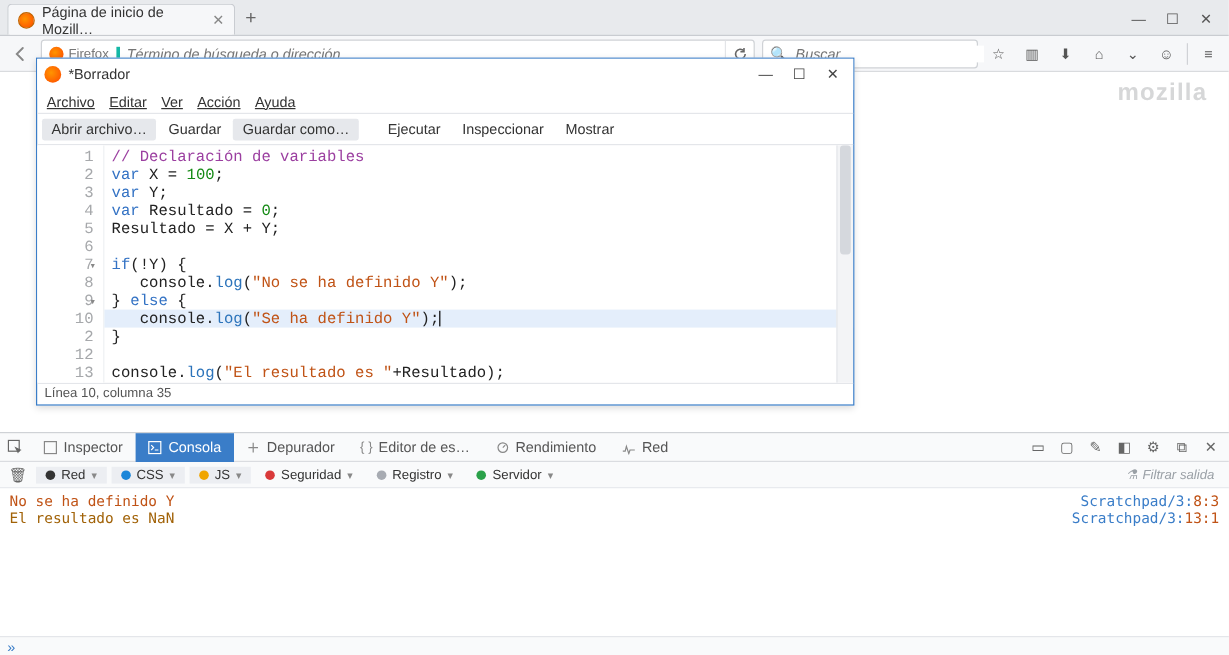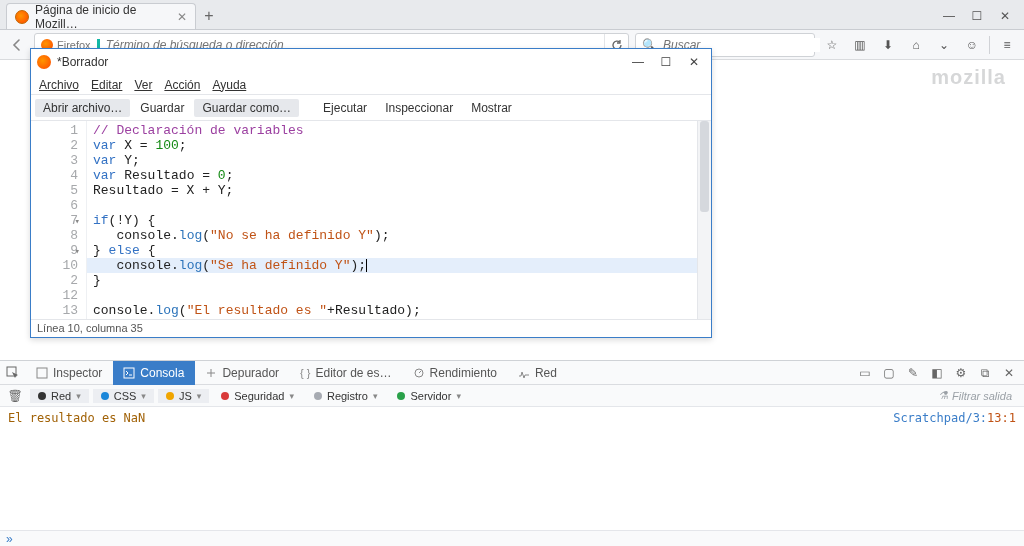--- a/index.html
+++ b/index.html
@@ -292,18 +292,22 @@
         <span>Servidor</span>
         <span style="font-size:9px;color:#888">▾</span>
       </div>
     <div class="dt-filter-search">
       <span>⚗</span>
       <span>Filtrar salida</span>
     </div>
   </div>
   <div class="dt-out" id="dtout">
       <div class="dt-line">
+        <span class="msg" style="color: rgb(192, 83, 22);">No se ha definido Y</span>
+        <span class="src">Scratchpad/3:<span class="pos">8:3</span></span>
+      </div>
+      <div class="dt-line">
         <span class="msg" style="color: #a16207;">El resultado es NaN</span>
         <span class="src">Scratchpad/3:<span class="pos">13:1</span></span>
       </div>
     </div>
   <div class="dt-footer">»</div>
 </div>
 
 </body></html>

